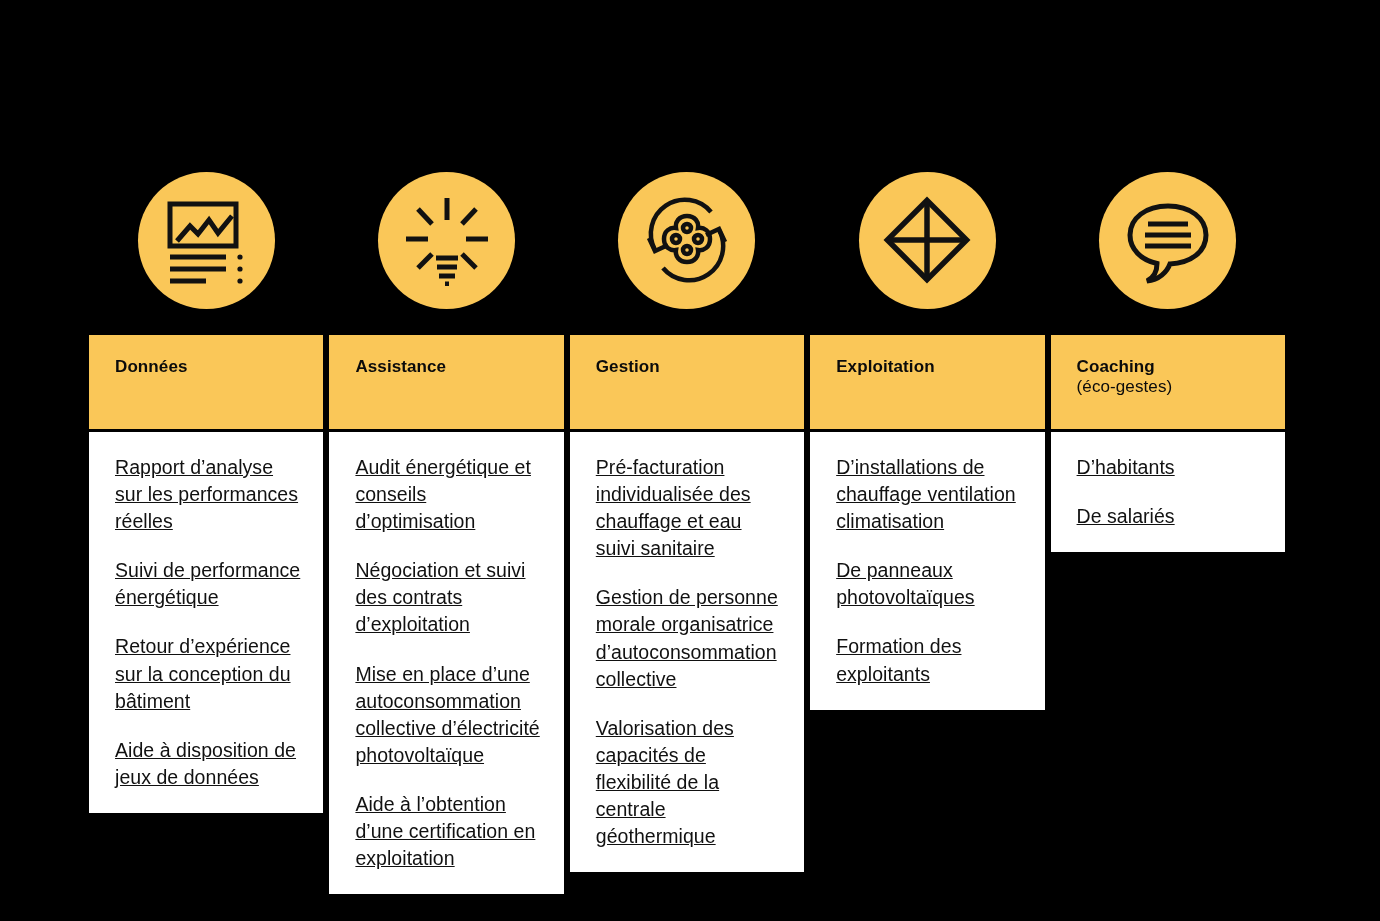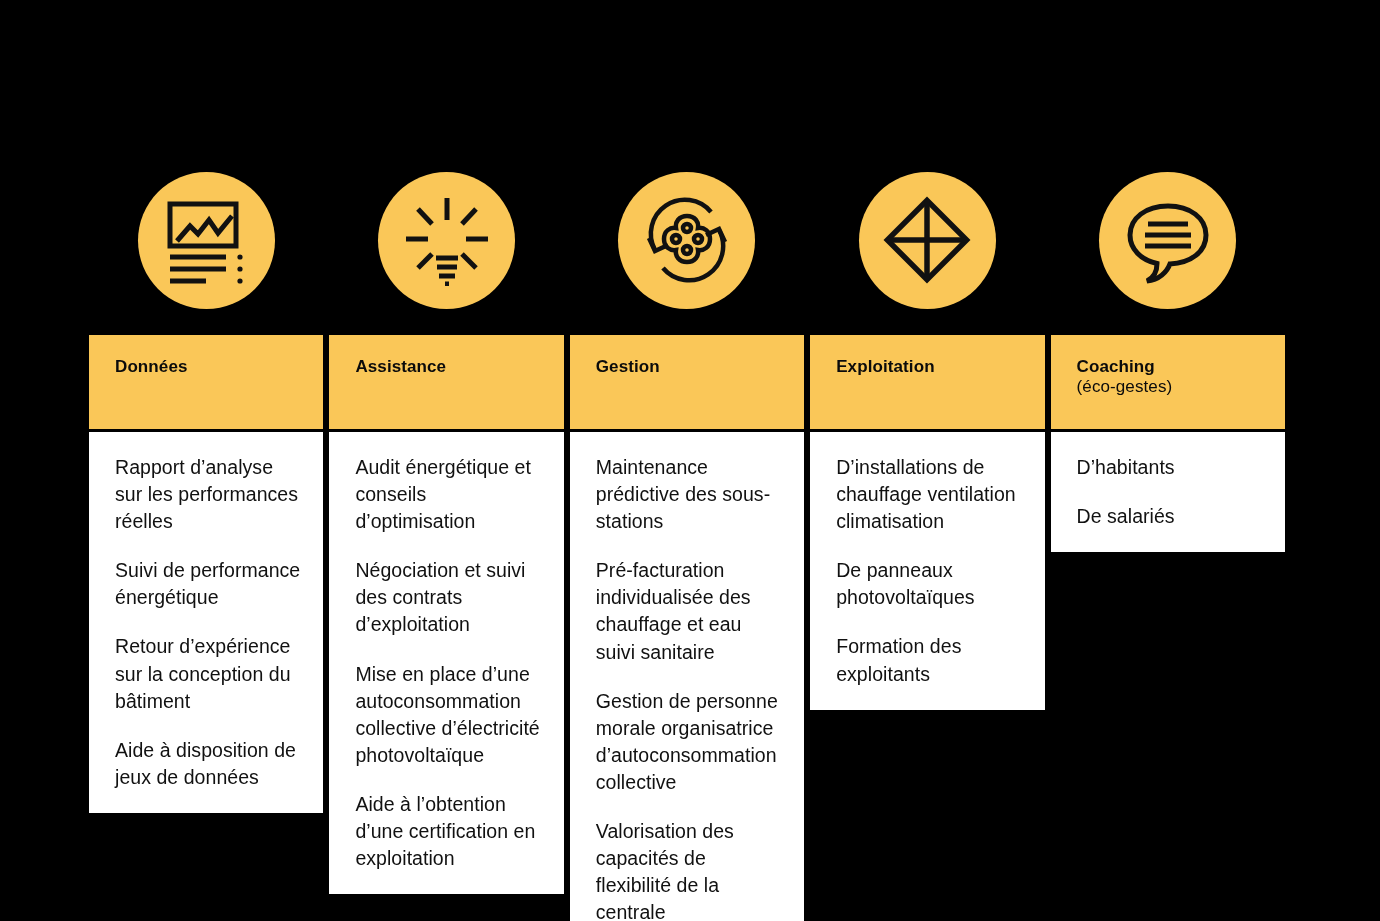--- a/index.html
+++ b/index.html
@@ -89,20 +89,21 @@
     border: 3px solid #000000;
     border-top: 0;
     padding: 22px 22px 22px 26px;
   }
   .item {
     font-size: 19.5px;
     line-height: 1.39;
     color: #111111;
     margin-bottom: 22px;
     letter-spacing: 0.05px;
+    text-decoration: underline;
   }
   .item:last-child { margin-bottom: 0; }
 </style>
 </head>
 <body>
 
 <div id="stage">
 
   <div class="icon-row">
 
@@ -207,21 +208,20 @@
         </div>
       </div>
     </div>
 
     <div class="col">
       <div class="col-inner">
         <div class="col-head">
           <div class="title">Gestion</div>
         </div>
         <div class="col-body">
-          <div class="item">Maintenance prédictive des sous-stations</div>
           <div class="item">Pré-facturation individualisée des chauffage et eau suivi sanitaire</div>
           <div class="item">Gestion de personne morale organisatrice d’autoconsommation collective</div>
           <div class="item">Valorisation des capacités de flexibilité de la centrale géothermique</div>
         </div>
       </div>
     </div>
 
     <div class="col">
       <div class="col-inner">
         <div class="col-head">

